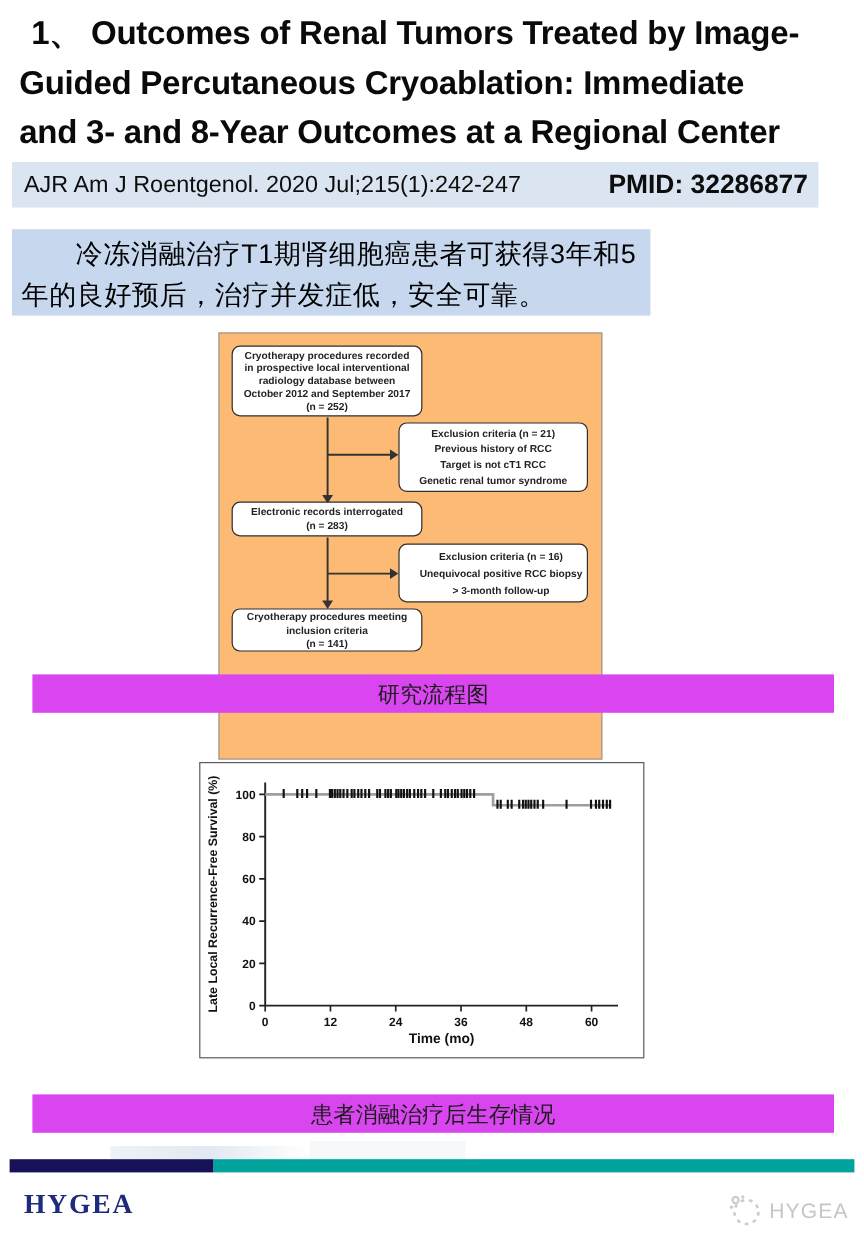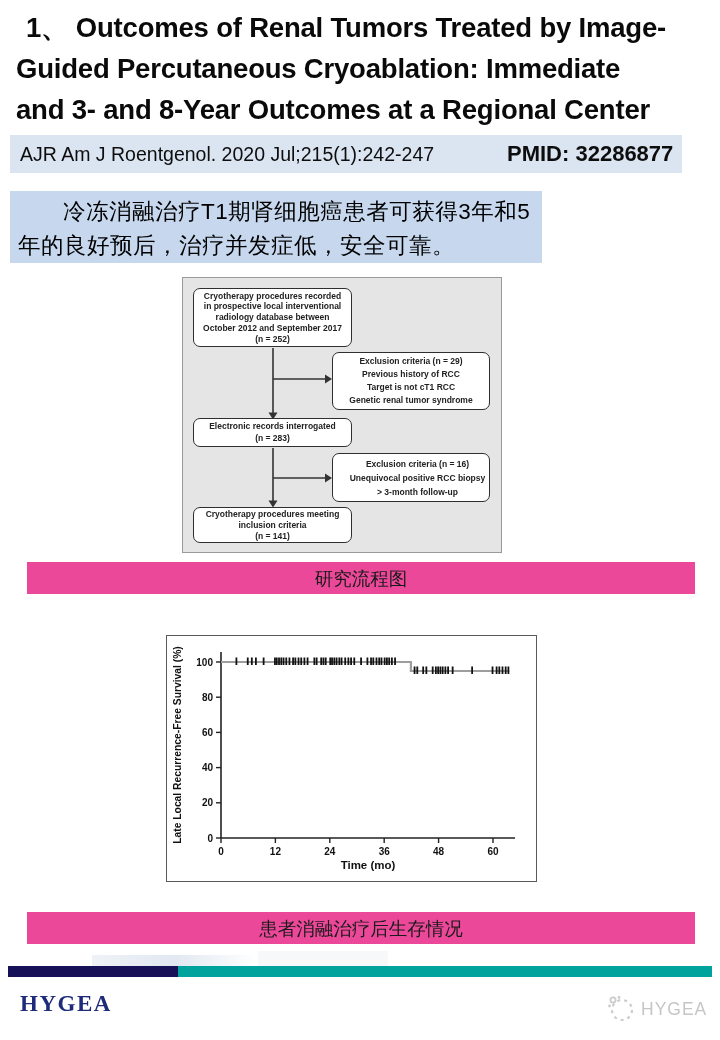--- a/index.html
+++ b/index.html
@@ -16,34 +16,34 @@
             background:#dbe5f2;display:flex;align-items:center;}
   .citation .journal{margin-left:10px;font-size:19.5px;font-weight:400;color:#0d0d0d;}
   .citation .pmid{position:absolute;left:497px;font-size:22px;font-weight:600;color:#0d0d0d;}
 
   
   .summary{position:absolute;left:10px;top:191px;width:532px;height:72px;
            background:#c7d8ee;box-sizing:border-box;padding:4px 8px 0 8px;
            font-size:22.5px;line-height:34px;color:#000;text-indent:2em;letter-spacing:0.5px;}
 
   
-  .fc-frame{position:absolute;left:182px;top:277px;width:320px;height:276px;
-            border:1px solid #9a9a9a;box-sizing:border-box;background:#e5e5e5;}
+  .fc-frame{position:absolute;left:182px;top:277px;width:320px;height:356px;
+            border:1px solid #9a9a9a;box-sizing:border-box;background:#fdba74;}
   .fc-box{position:absolute;box-sizing:border-box;border:1.4px solid #2f2f2f;border-radius:7px;
           background:#fff;display:flex;align-items:center;justify-content:center;text-align:center;
           font-size:8.5px;font-weight:bold;color:#222;white-space:pre-line;}
   .fc-b1{left:10px;top:10px;width:159px;height:59px;line-height:10.8px;}
   .fc-e1{left:149px;top:74px;width:158px;height:58px;line-height:13.2px;}
   .fc-b2{left:10px;top:140px;width:159px;height:29px;line-height:11.5px;}
   .fc-e2{left:149px;top:175px;width:158px;height:49px;line-height:14px;padding-left:13px;}
   .fc-b3{left:10px;top:229px;width:159px;height:36px;line-height:11px;}
   .fc-arrows{position:absolute;left:0;top:0;pointer-events:none;}
 
   
-  .caption{position:absolute;left:27px;width:668px;height:32px;background:#ec4899;
+  .caption{position:absolute;left:27px;width:668px;height:32px;background:#d946ef;
            display:flex;align-items:center;justify-content:center;
            font-size:18.5px;color:#1a1a1a;}
   .caption.c1{top:562px;}
   .caption.c2{top:912px;}
 
   
   .chart-frame{position:absolute;left:166px;top:635px;width:371px;height:247px;
                border:1px solid #5a5a5a;box-sizing:border-box;background:#fff;}
   .tick{font-family:"Liberation Sans",sans-serif;font-size:10px;font-weight:bold;fill:#111;}
   .axis-label{font-family:"Liberation Sans",sans-serif;font-size:11.5px;font-weight:bold;fill:#111;}
@@ -87,21 +87,21 @@
       <line x1="90" y1="170" x2="90" y2="224" stroke="#333" stroke-width="1.6"></line>
       <polygon points="85.5,222.5 94.5,222.5 90,229.5" fill="#333"></polygon>
       <line x1="90" y1="200" x2="142" y2="200" stroke="#333" stroke-width="1.6"></line>
       <polygon points="142,195.5 142,204.5 149,200" fill="#333"></polygon>
     </svg>
     <div class="fc-box fc-b1">Cryotherapy procedures recorded
 in prospective local interventional
 radiology database between
 October 2012 and September 2017
 (n = 252)</div>
-    <div class="fc-box fc-e1">Exclusion criteria (n = 29)
+    <div class="fc-box fc-e1">Exclusion criteria (n = 21)
 Previous history of RCC
 Target is not cT1 RCC
 Genetic renal tumor syndrome</div>
     <div class="fc-box fc-b2">Electronic records interrogated
 (n = 283)</div>
     <div class="fc-box fc-e2">Exclusion criteria (n = 16)
 Unequivocal positive RCC biopsy
 &gt; 3-month follow-up</div>
     <div class="fc-box fc-b3">Cryotherapy procedures meeting
 inclusion criteria

